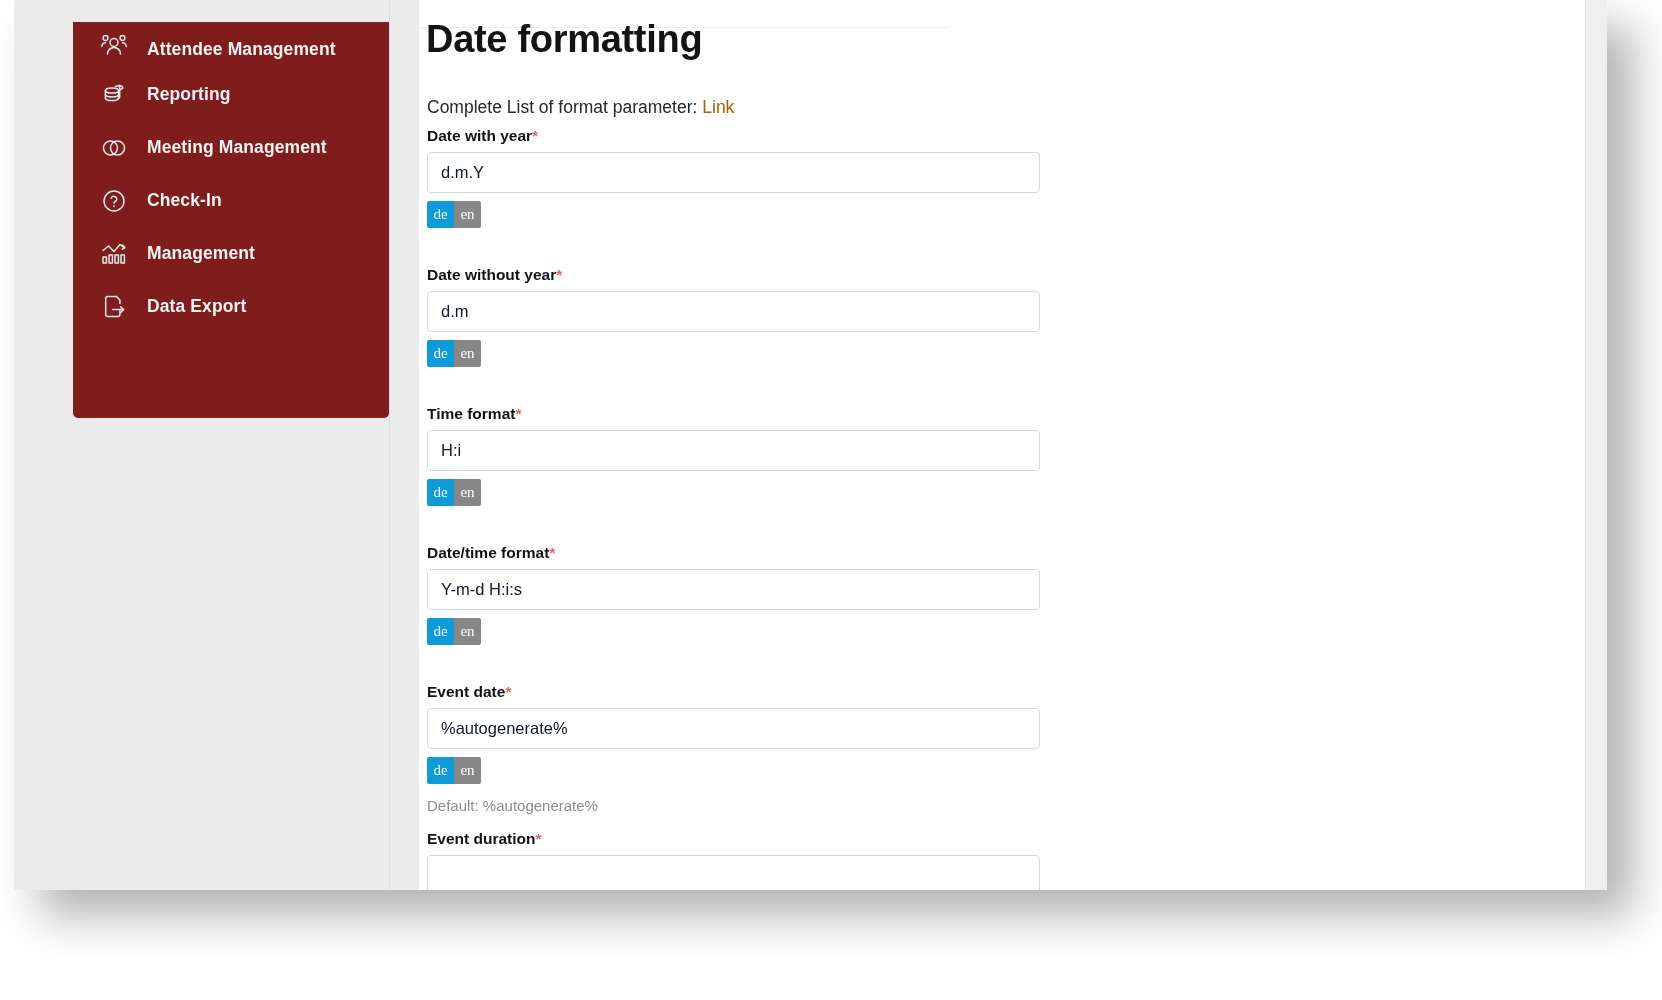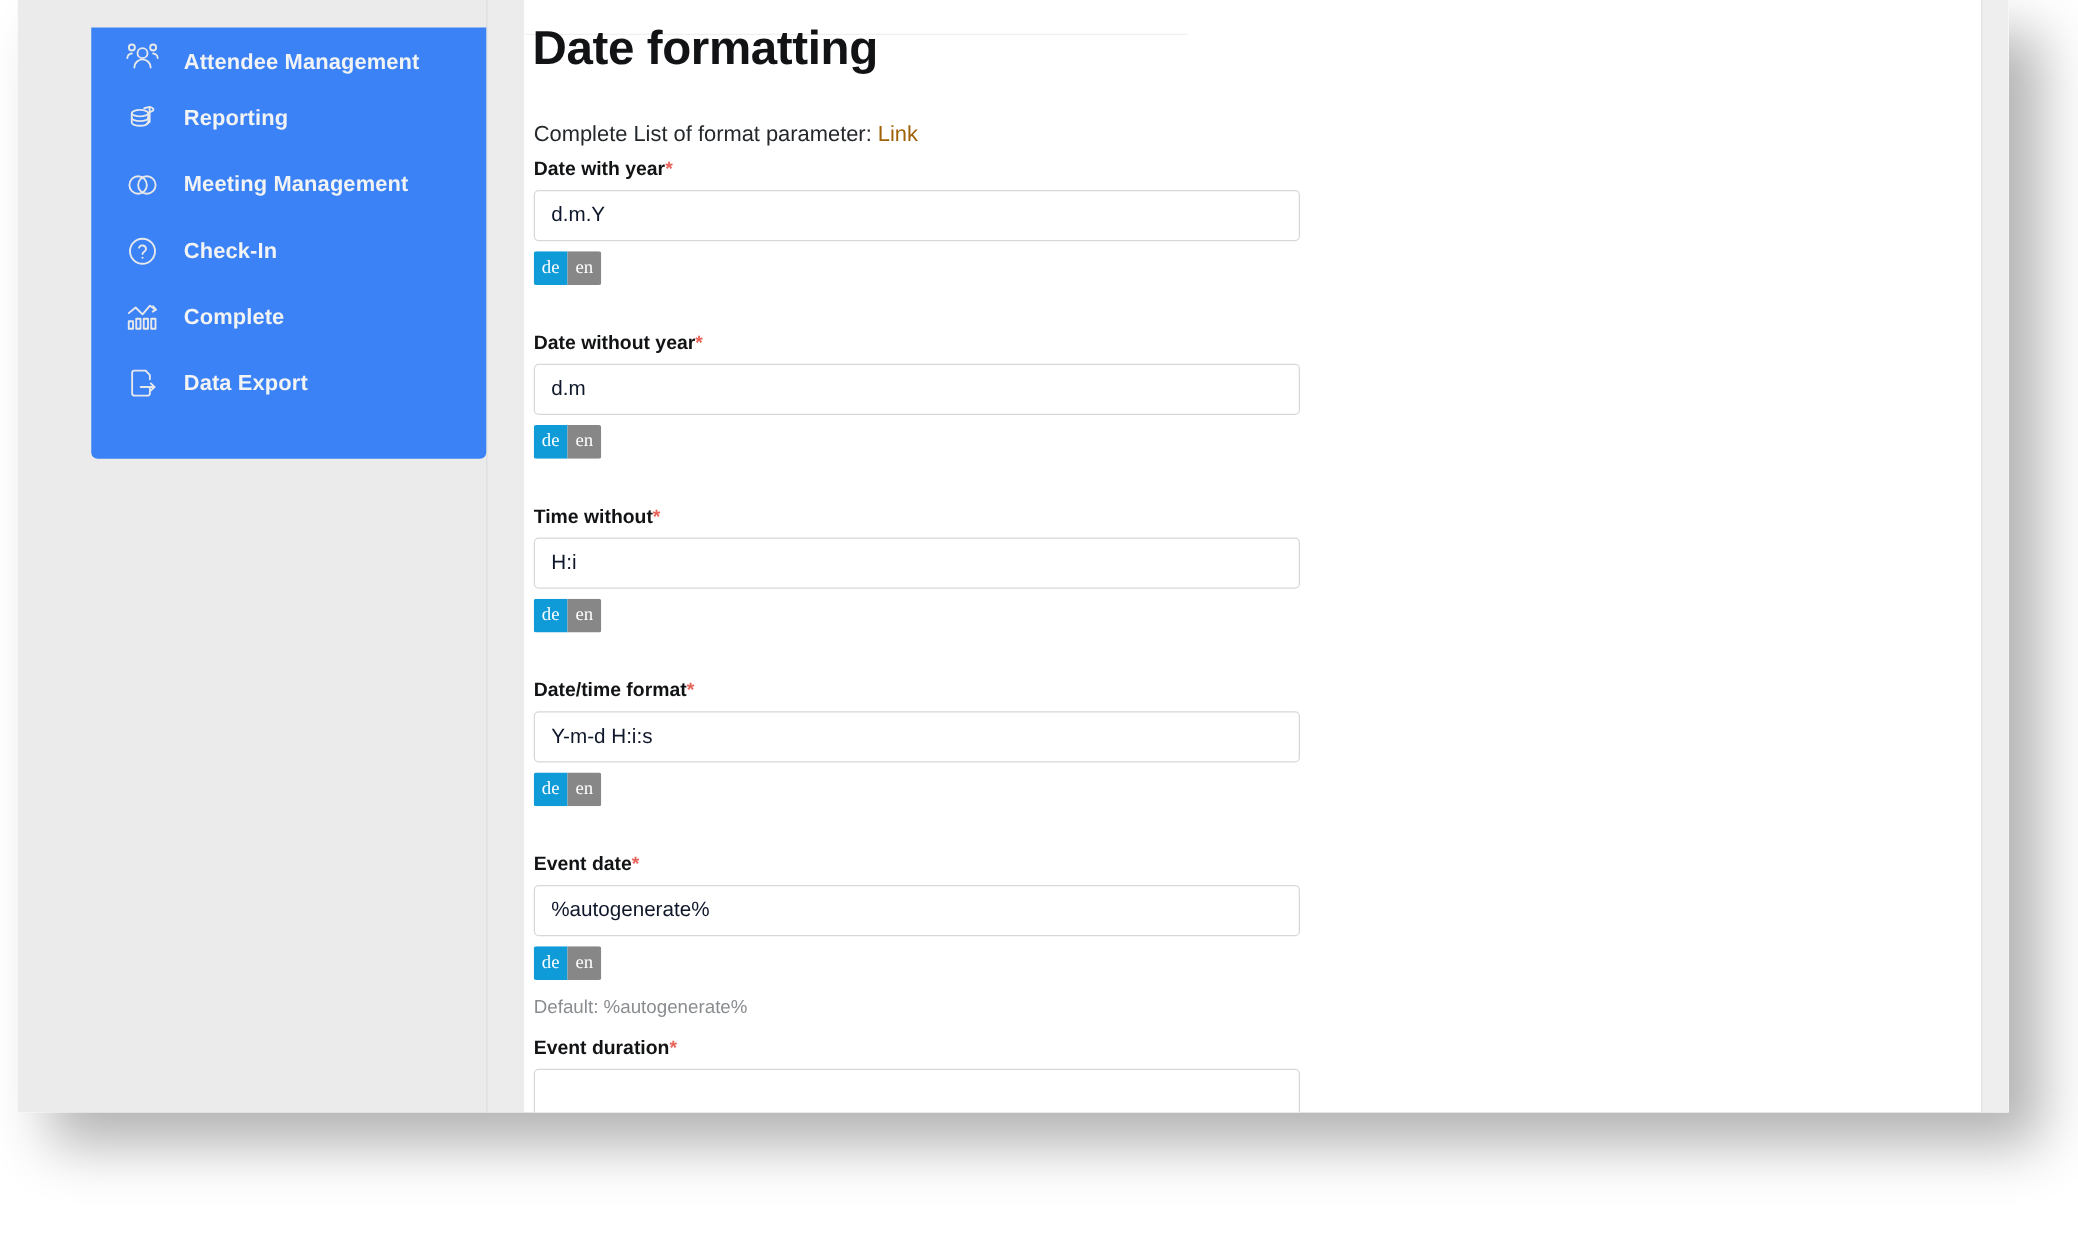--- a/index.html
+++ b/index.html
@@ -34,22 +34,22 @@
     left: 375px; top: 0;
     width: 30px; height: 890px;
     background: #ececec;
     border-left: 1px solid #dadde0;
   }
 
   
   #sidebar {
     position: absolute;
     left: 59px; top: 22px;
-    width: 316px; height: 345px;
-    background: #3b82f6;
+    width: 316px; height: 396px;
+    background: #7f1d1d;
     border-bottom-right-radius: 5px;
     border-bottom-left-radius: 5px;
     overflow: hidden;
   }
   .nav-item {
     display: flex;
     align-items: center;
     height: 53px;
     padding-left: 24px;
     cursor: pointer;
@@ -240,21 +240,21 @@
       <span class="nav-icon">
         <svg width="26" height="22" viewBox="0 0 26 22" fill="none" stroke="#e6e8ea" stroke-width="1.5" stroke-linecap="round" stroke-linejoin="round">
           <path d="M2 7.5 L7.5 3 L13 8.5 L19 1.5 L23.5 5"></path>
           <path d="M21.5 2 L23.8 4.6 L21.2 6.3"></path>
           <rect x="2" y="14" width="3.4" height="6"></rect>
           <rect x="8" y="12" width="3.4" height="8"></rect>
           <rect x="14" y="12" width="3.4" height="8"></rect>
           <rect x="20" y="12" width="3.4" height="8"></rect>
         </svg>
       </span>
-      <span class="nav-label">Complete</span>
+      <span class="nav-label">Management</span>
     </div>
 
     <div class="nav-item">
       <span class="nav-icon">
         <svg width="25" height="25" viewBox="0 0 25 25" fill="none" stroke="#e6e8ea" stroke-width="1.5" stroke-linecap="round" stroke-linejoin="round">
           <path d="M14.5 2.5H5.5a1.8 1.8 0 0 0-1.8 1.8v16.4a1.8 1.8 0 0 0 1.8 1.8h10.6a1.8 1.8 0 0 0 1.8-1.8v-4.2"></path>
           <path d="M14.5 2.5l3.4 3.6v3.3"></path>
           <path d="M10.5 15.6h11"></path>
           <path d="M18.6 12.7l3 2.9-3 2.9"></path>
         </svg>
@@ -288,21 +288,21 @@
       <div class="field" style="top:266px;">
         <label class="field-label"><span>Date without year</span><span class="req">*</span></label>
         <input class="field-input" type="text" value="d.m" style="">
         <div class="lang-toggle">
           <button class="lang-btn active">de</button>
           <button class="lang-btn inactive">en</button>
         </div>
       </div>
 
       <div class="field" style="top:405px;">
-        <label class="field-label"><span>Time without</span><span class="req">*</span></label>
+        <label class="field-label"><span>Time format</span><span class="req">*</span></label>
         <input class="field-input" type="text" value="H:i" style="">
         <div class="lang-toggle">
           <button class="lang-btn active">de</button>
           <button class="lang-btn inactive">en</button>
         </div>
       </div>
 
       <div class="field" style="top:544px;">
         <label class="field-label"><span>Date/time format</span><span class="req">*</span></label>
         <input class="field-input" type="text" value="Y-m-d H:i:s" style="">

